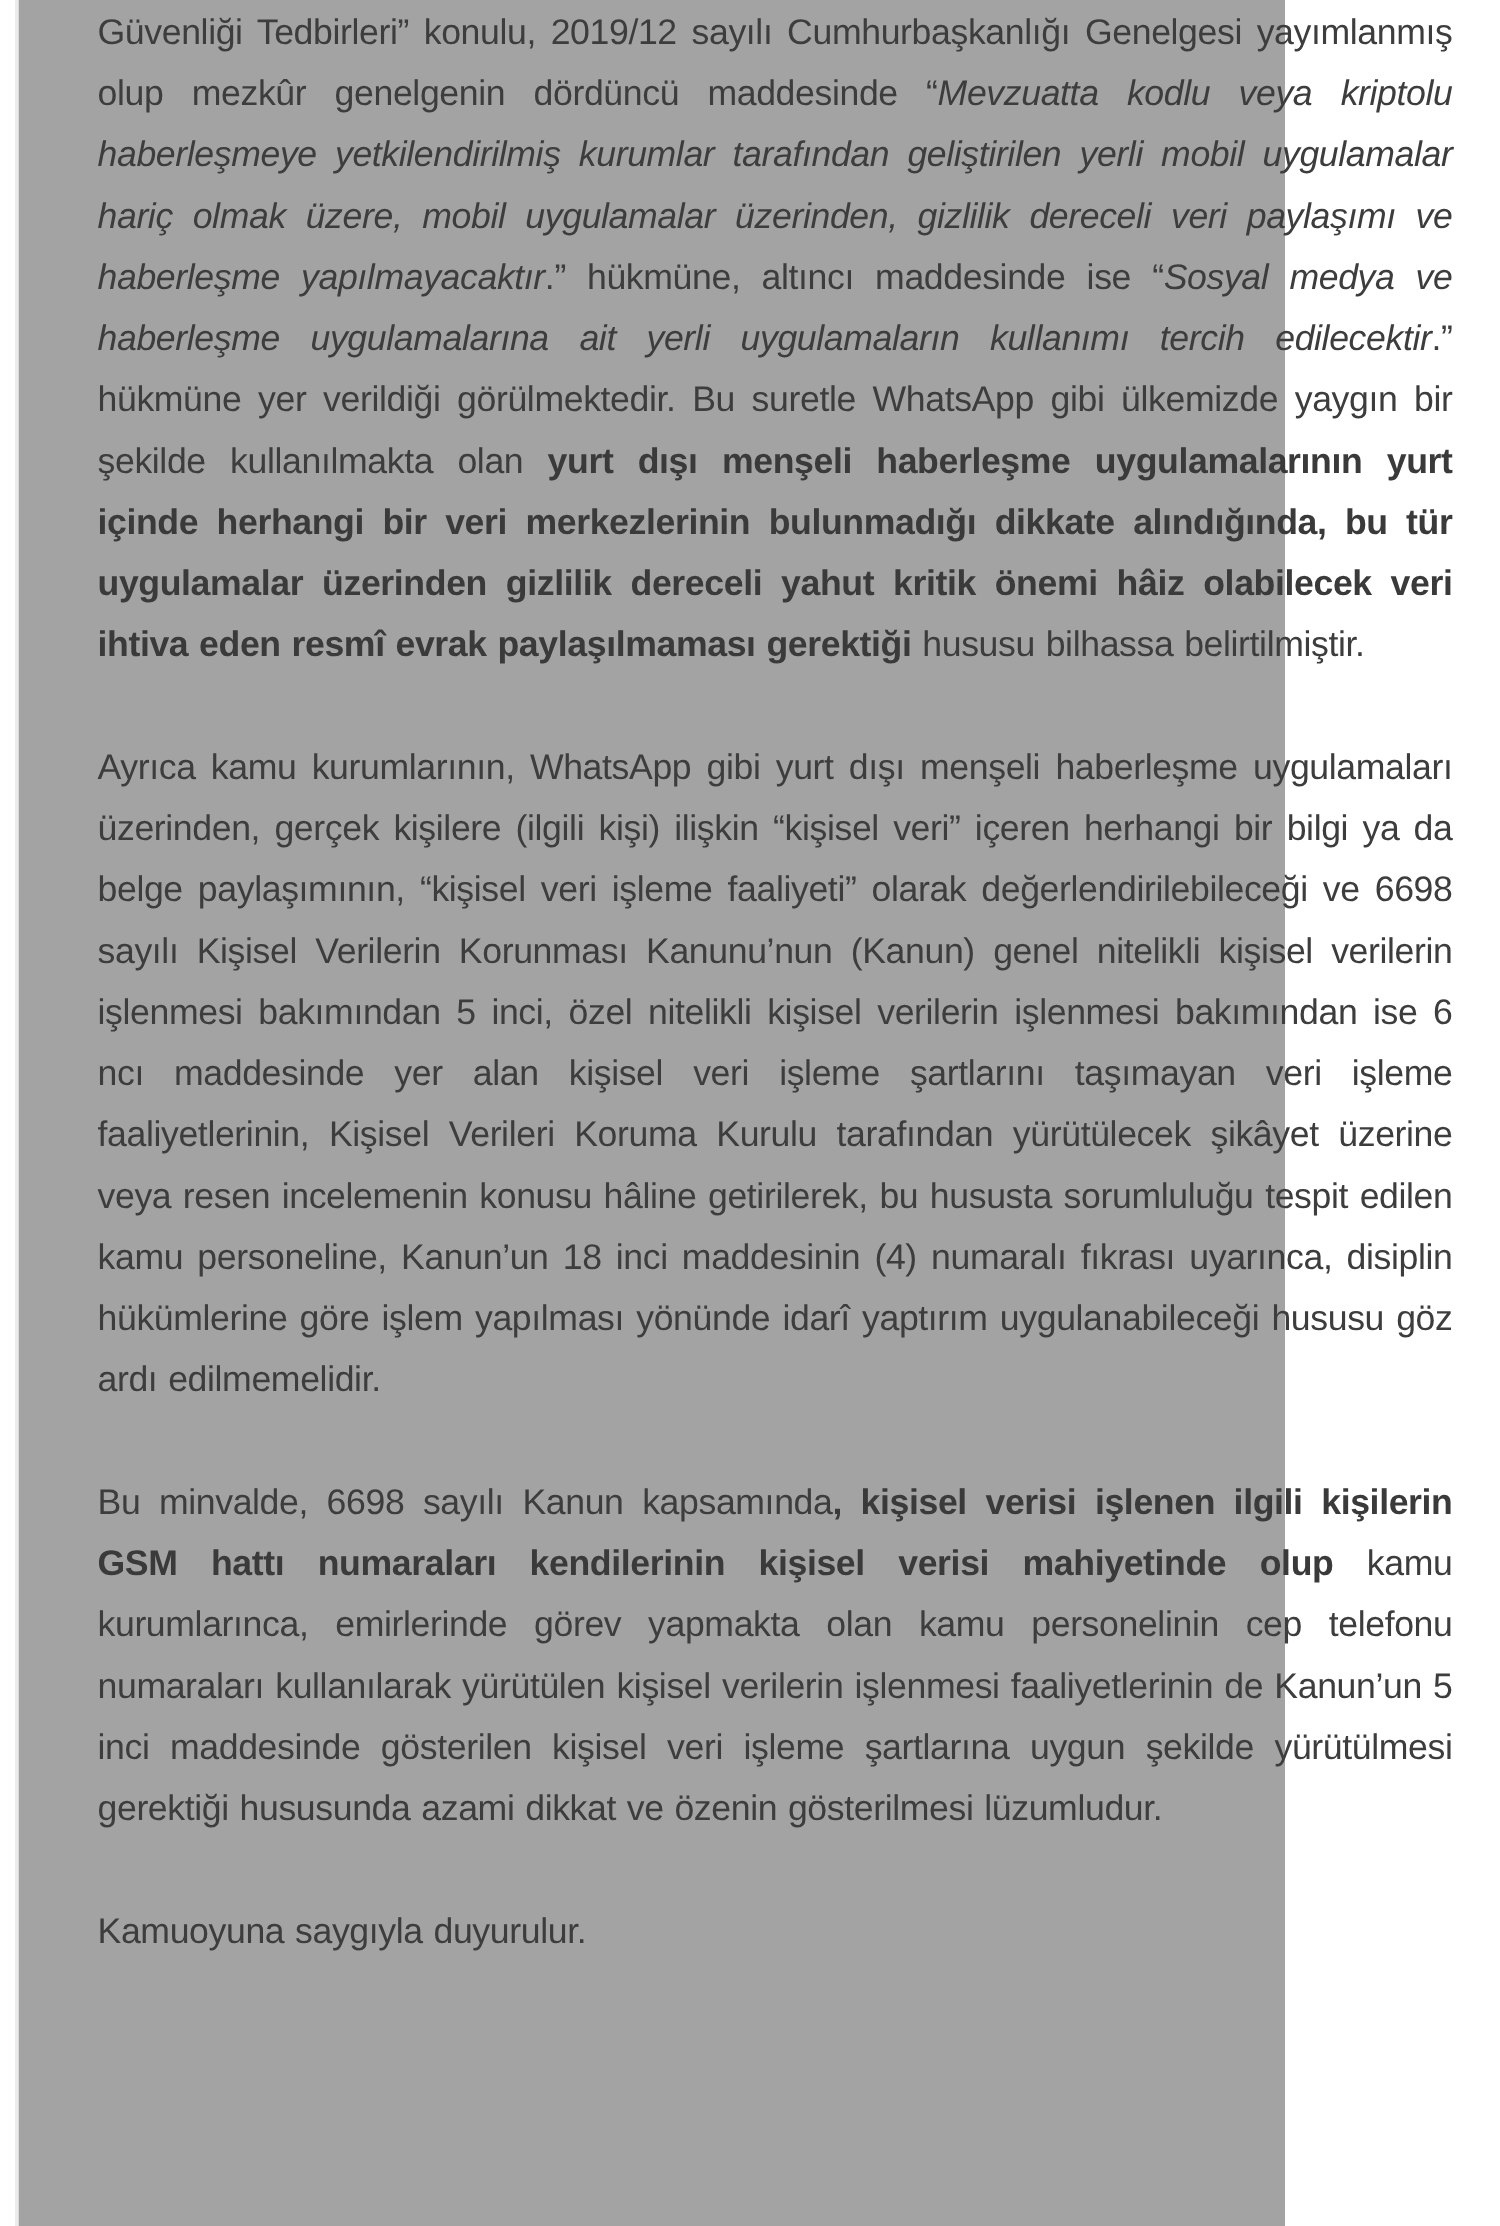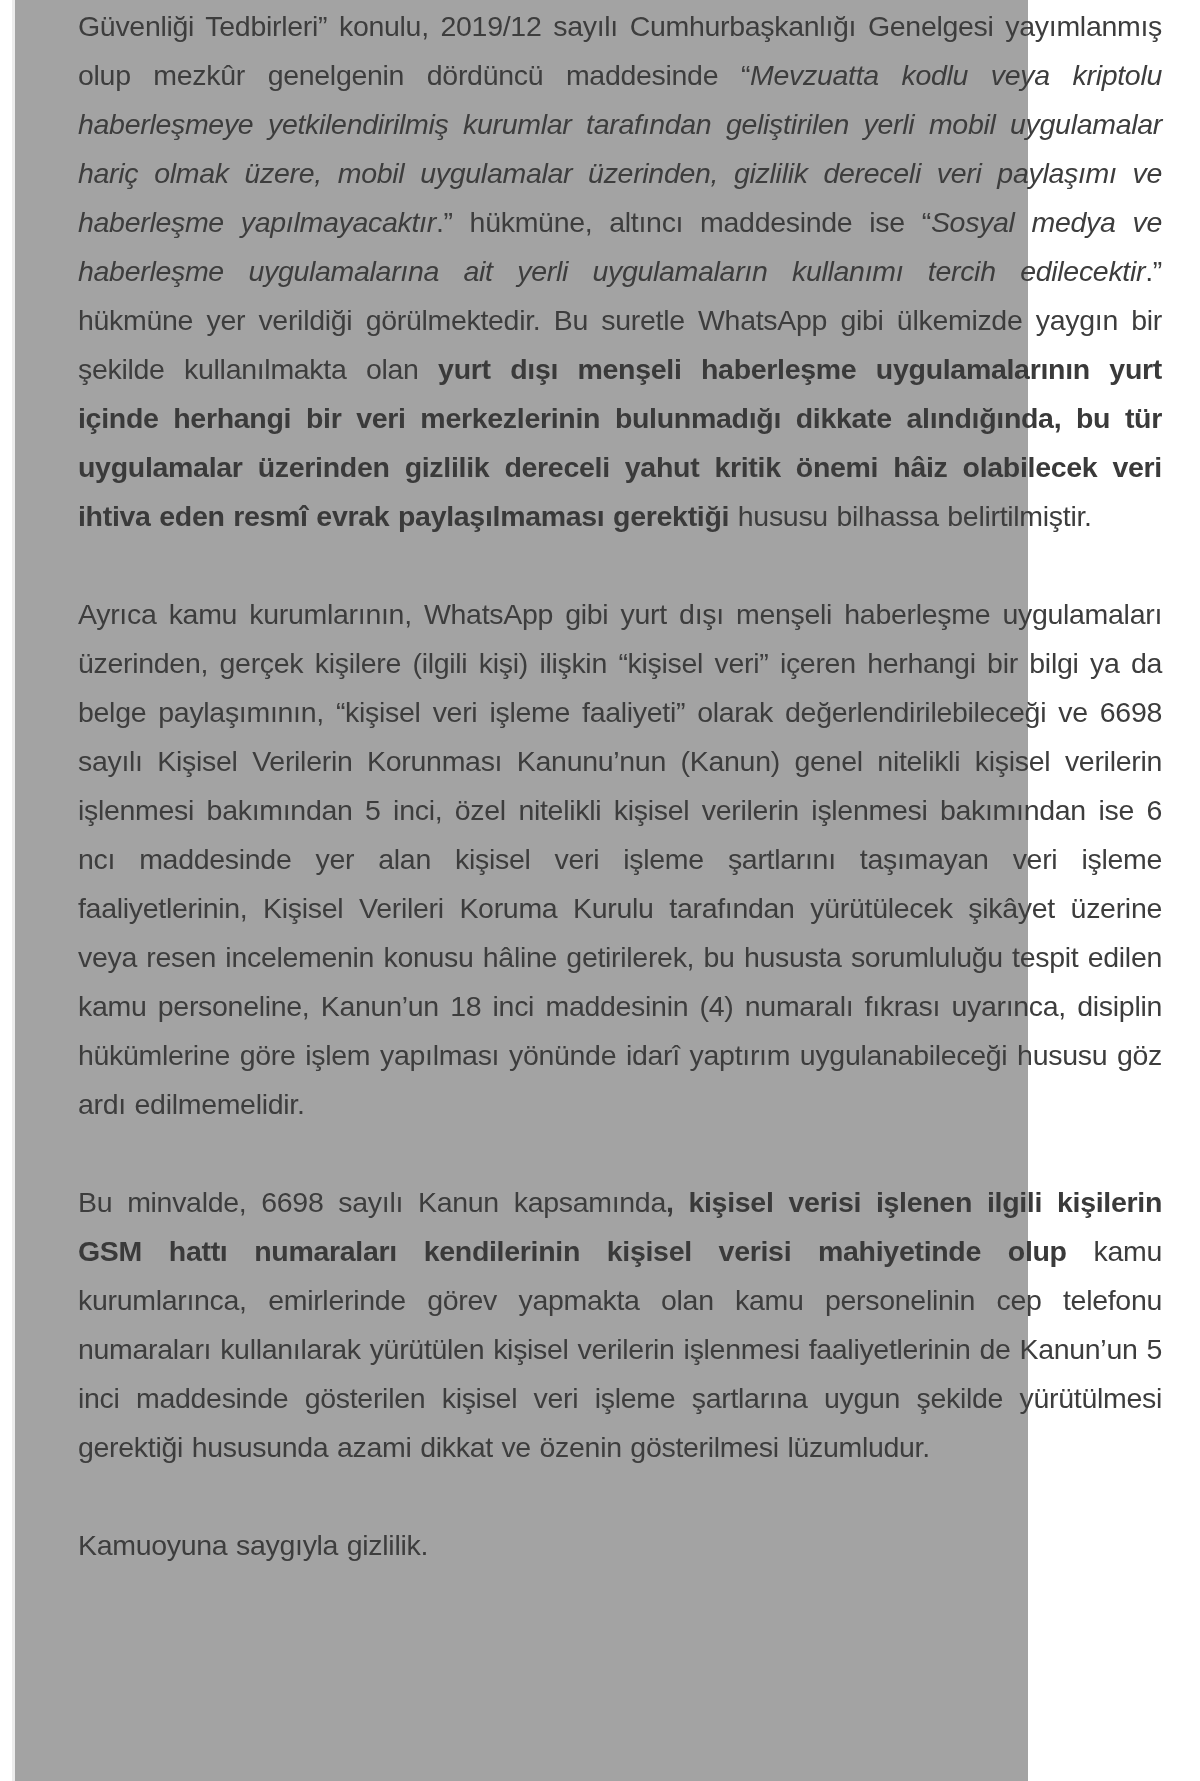--- a/index.html
+++ b/index.html
@@ -58,17 +58,17 @@
 
     <p>
       <span>Ayrıca kamu kurumlarının, WhatsApp gibi yurt dışı menşeli haberleşme uygulamaları üzerinden, gerçek kişilere (ilgili kişi) ilişkin “kişisel veri” içeren herhangi bir bilgi ya da belge paylaşımının, “kişisel veri işleme faaliyeti” olarak değerlendirilebileceği ve 6698 sayılı Kişisel Verilerin Korunması Kanunu’nun (Kanun) genel nitelikli kişisel verilerin işlenmesi bakımından 5 inci, özel nitelikli kişisel verilerin işlenmesi bakımından ise 6 ncı maddesinde yer alan kişisel veri işleme şartlarını taşımayan veri işleme faaliyetlerinin, Kişisel Verileri Koruma Kurulu tarafından yürütülecek şikâyet üzerine veya resen incelemenin konusu hâline getirilerek, bu hususta sorumluluğu tespit edilen kamu personeline, Kanun’un 18 inci maddesinin (4) numaralı fıkrası uyarınca, disiplin hükümlerine göre işlem yapılması yönünde idarî yaptırım uygulanabileceği hususu göz ardı edilmemelidir.</span>
     </p>
 
     <p>
       <span>Bu minvalde, 6698 sayılı Kanun kapsamında</span><strong>, kişisel verisi işlenen ilgili kişilerin GSM hattı numaraları kendilerinin kişisel verisi mahiyetinde olup</strong><span> kamu kurumlarınca, emirlerinde görev yapmakta olan kamu personelinin cep telefonu numaraları kullanılarak yürütülen kişisel verilerin işlenmesi faaliyetlerinin de Kanun’un 5 inci maddesinde gösterilen kişisel veri işleme şartlarına uygun şekilde yürütülmesi gerektiği hususunda azami dikkat ve özenin gösterilmesi lüzumludur.</span>
     </p>
 
     <p class="last">
-      <span>Kamuoyuna saygıyla gizlilik.</span>
+      <span>Kamuoyuna saygıyla duyurulur.</span>
     </p>
 
   </div>
 </div>
 
 </body></html>

